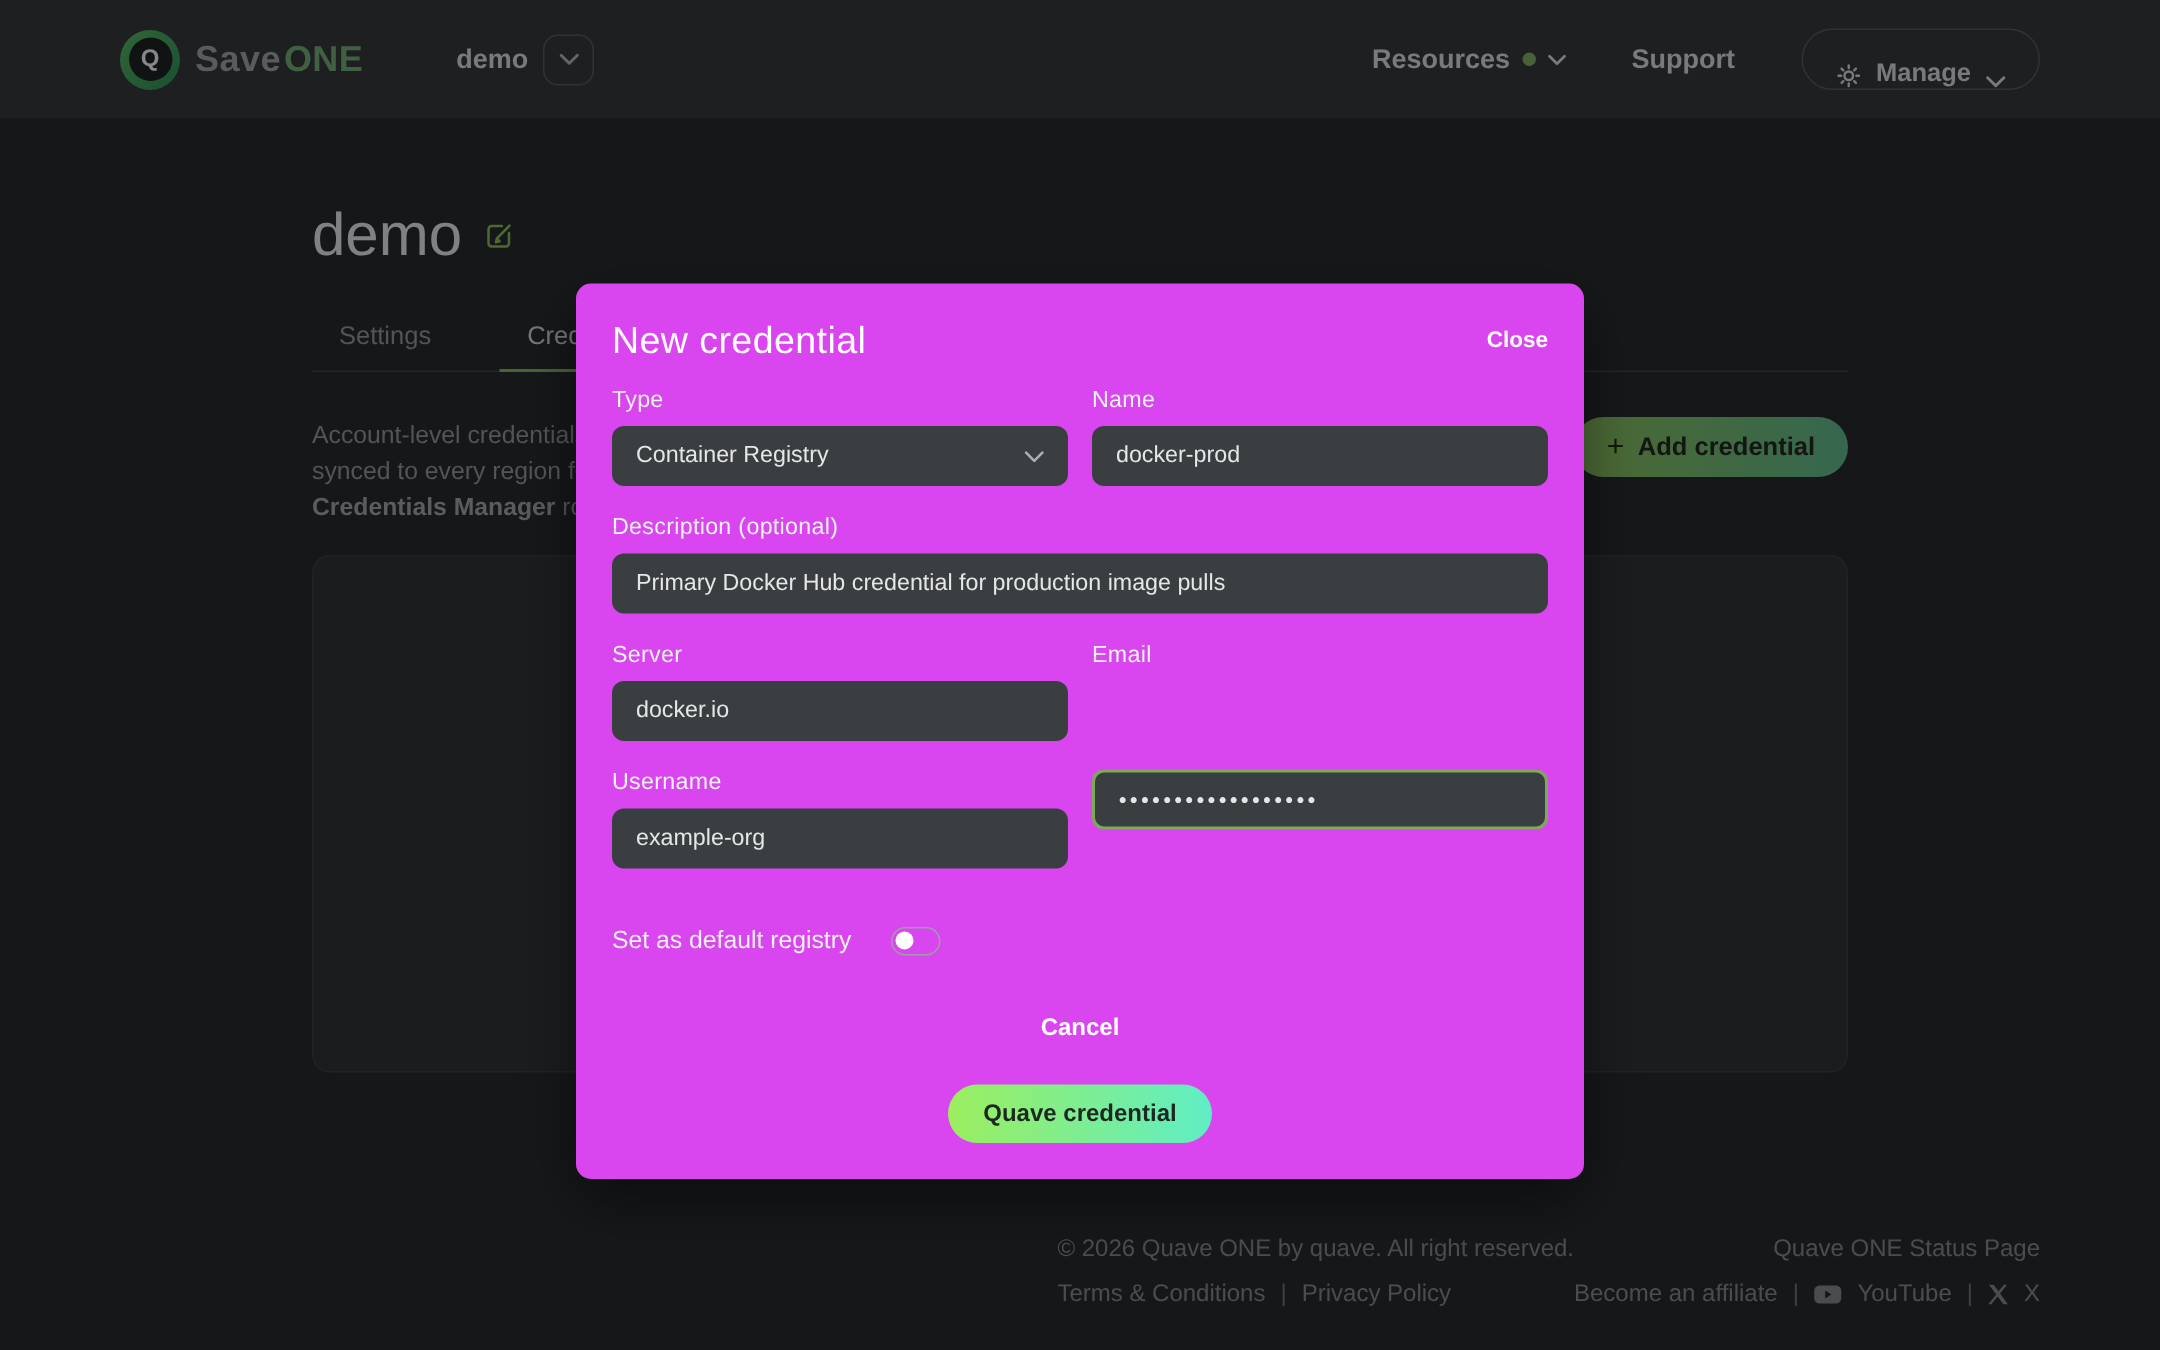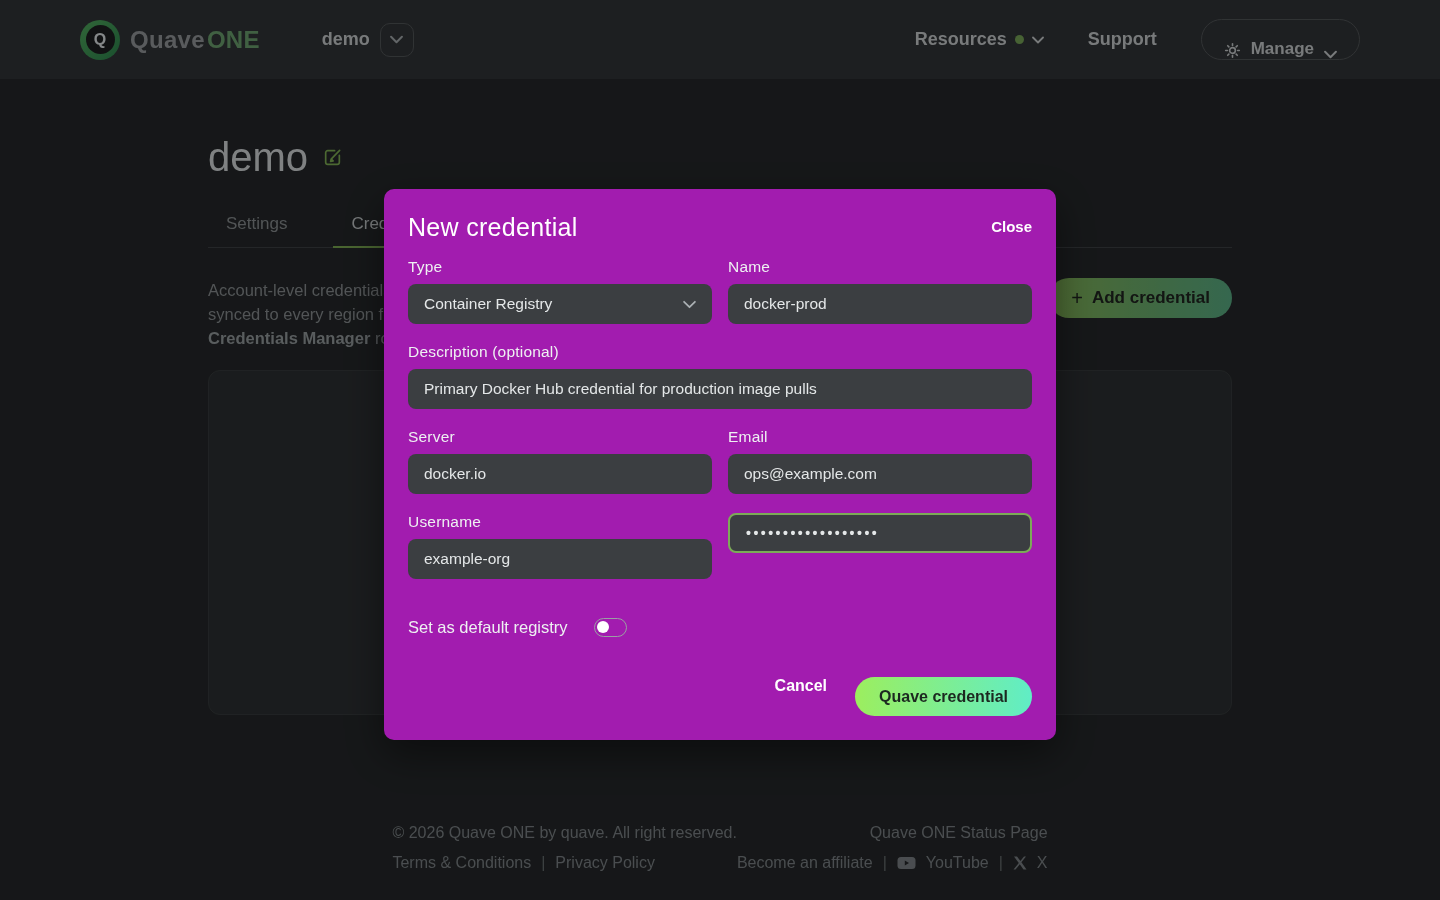--- a/index.html
+++ b/index.html
@@ -76,37 +76,37 @@
   .plus { font-size:20px; font-weight:400; line-height:1; }
 
   .empty-card {
     margin-top:20px; height:345px;
     background:#2e3134; border:1px solid #383c3e; border-radius:12px;
   }
 
   
   .footer {
     position:absolute; left:80px; right:80px; bottom:28px;
-    display:flex; justify-content:center;
+    display:flex; justify-content:flex-end;
     font-size:16px; color:#80868a;
   }
   .footer .col { display:flex; flex-direction:column; gap:12px; }
   .footer .col.right { align-items:flex-end; }
   .f-row { display:flex; align-items:center; gap:10px; }
   .f-link { color:#80868a; cursor:pointer; }
   .f-sep { color:#6a7073; }
   .f-ico { display:inline-flex; color:#80868a; }
 
   
   .overlay {
     position:fixed; inset:0; background:rgba(0,0,0,0.42); z-index:10;
   }
   .modal {
     position:fixed; left:384px; top:189px; width:672px; min-height:522px;
-    background:#a21caf; border-radius:10px; z-index:20;
+    background:#d946ef; border-radius:10px; z-index:20;
     padding:24px; box-shadow:0 14px 40px rgba(0,0,0,.45);
   }
   .modal-head { display:flex; justify-content:space-between; align-items:flex-start; margin-bottom:16px; }
   .modal-title { font-size:25px; font-weight:400; color:#ffffff; letter-spacing:.3px; }
   .close-btn {
     background:none; border:none; color:#ffffff; font-size:15px; font-weight:bold;
     cursor:pointer; margin-top:5px; font-family:"Liberation Sans", sans-serif;
   }
   .grid-2 { display:grid; grid-template-columns:304px 304px; column-gap:16px; }
   .field { margin-bottom:19px; }
@@ -127,21 +127,21 @@
   .toggle-label { font-size:16.5px; color:#eef1f2; }
   .switch {
     width:33px; height:19px; border:1.5px solid #9aa0a3; border-radius:10px;
     position:relative; cursor:pointer; background:transparent;
   }
   .knob {
     position:absolute; left:2px; top:2px; width:12px; height:12px;
     border-radius:50%; background:#ffffff;
   }
   .modal-actions {
-    display:flex; justify-content:flex-end; align-items:flex-start; gap:28px; margin-top:40px;
+    display:flex; justify-content:flex-end; align-items:center; gap:28px; margin-top:40px;flex-direction:column;
   }
   .cancel-btn {
     background:none; border:none; color:#ffffff; font-size:16px; font-weight:bold;
     cursor:pointer; font-family:"Liberation Sans", sans-serif;
   }
   .save-btn {
     height:39px; padding:0 24px; border:none; border-radius:20px;
     background:linear-gradient(90deg,#9cee5e,#60edc6);
     color:#1c2820; font-size:16px; font-weight:bold; cursor:pointer;
     font-family:"Liberation Sans", sans-serif;
@@ -149,21 +149,21 @@
 </style>
 </head>
 <body>
 
 <div class="header">
   <div class="brand">
     <span class="logo-circle">
       <span class="logo-inner">Q</span>
     </span>
     <span class="brand-name">
-      <span>Quave</span><span class="one">ONE</span>
+      <span>Save</span><span class="one">ONE</span>
     </span>
   </div>
   <div class="account-switch">
     <span class="account-name">demo</span>
     <span class="chev-btn">
       <span class="chevron">
         <svg width="13" height="9" viewBox="0 0 12 8">
             <path d="M1 1.5 L6 6.5 L11 1.5" fill="none" stroke="currentColor" stroke-width="1.8" stroke-linecap="round" stroke-linejoin="round"></path>
           </svg>
       </span>
@@ -301,21 +301,20 @@
     <input class="control" type="text" value="Primary Docker Hub credential for production image pulls" style="">
   </div>
 
   <div class="grid-2">
     <div class="field">
       <label>Server</label>
       <input class="control" type="text" value="docker.io" style="">
     </div>
     <div class="field">
       <label>Email</label>
-      <input class="control" type="text" value="ops@example.com" style="">
     </div>
   </div>
 
   <div class="grid-2">
     <div class="field">
       <label>Username</label>
       <input class="control" type="text" value="example-org" style="">
     </div>
     <div class="field">
       <input class="control pw" type="text" value="••••••••••••••••••" style="">

